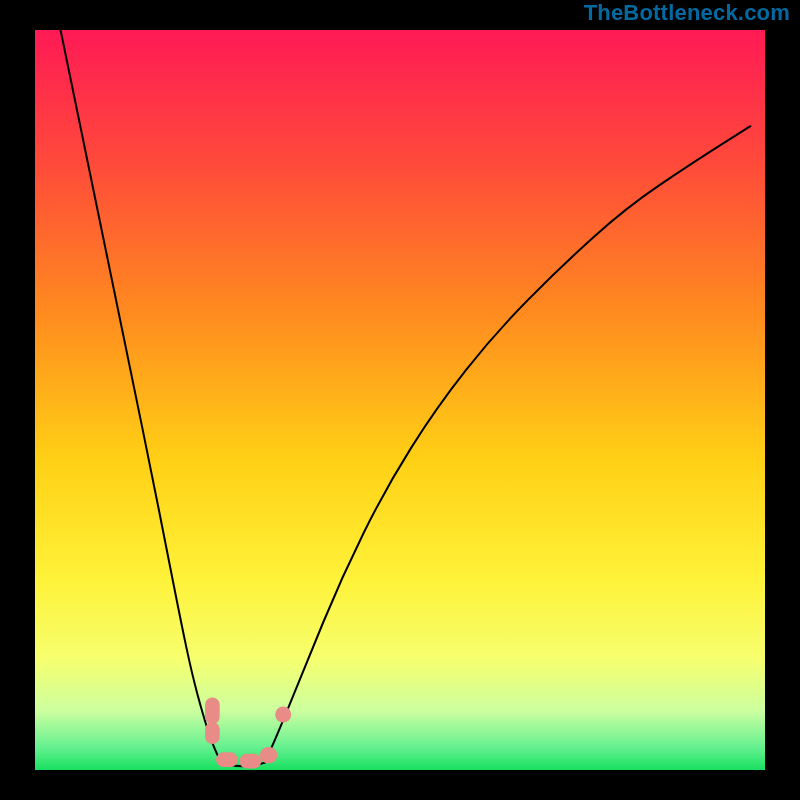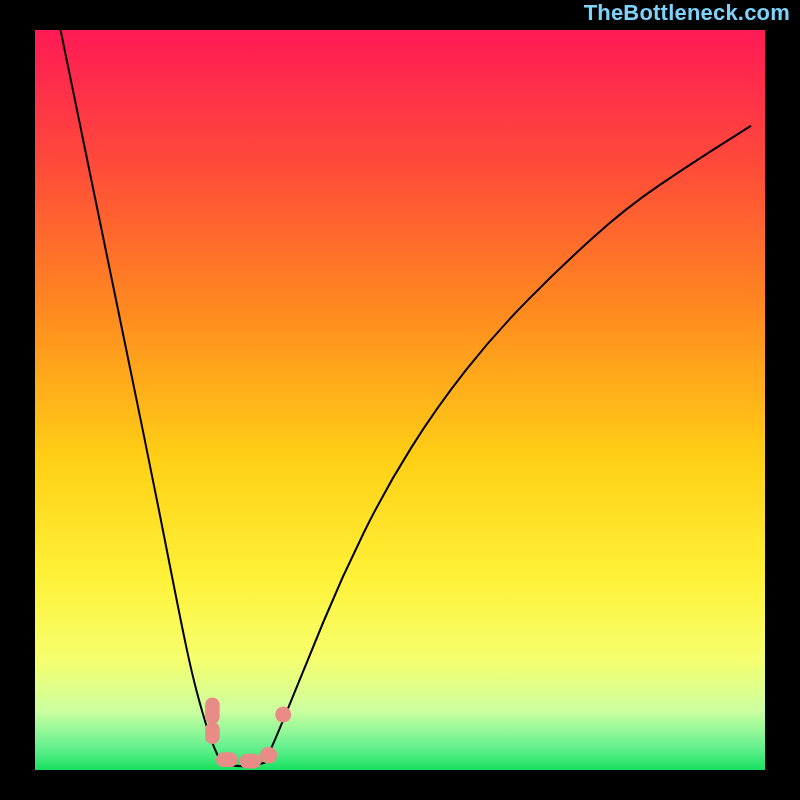--- a/index.html
+++ b/index.html
@@ -15,21 +15,21 @@
     width: 800px;
     height: 800px;
   }
   .watermark {
     position: absolute;
     top: 0;
     right: 10px;
     font-family: Arial, Helvetica, sans-serif;
     font-size: 22px;
     font-weight: 600;
-    color: #7dd3fc;
+    color: #0369a1;
     letter-spacing: 0.2px;
     user-select: none;
   }
   svg {
     position: absolute;
     top: 0;
     left: 0;
   }
 </style>
 </head>

